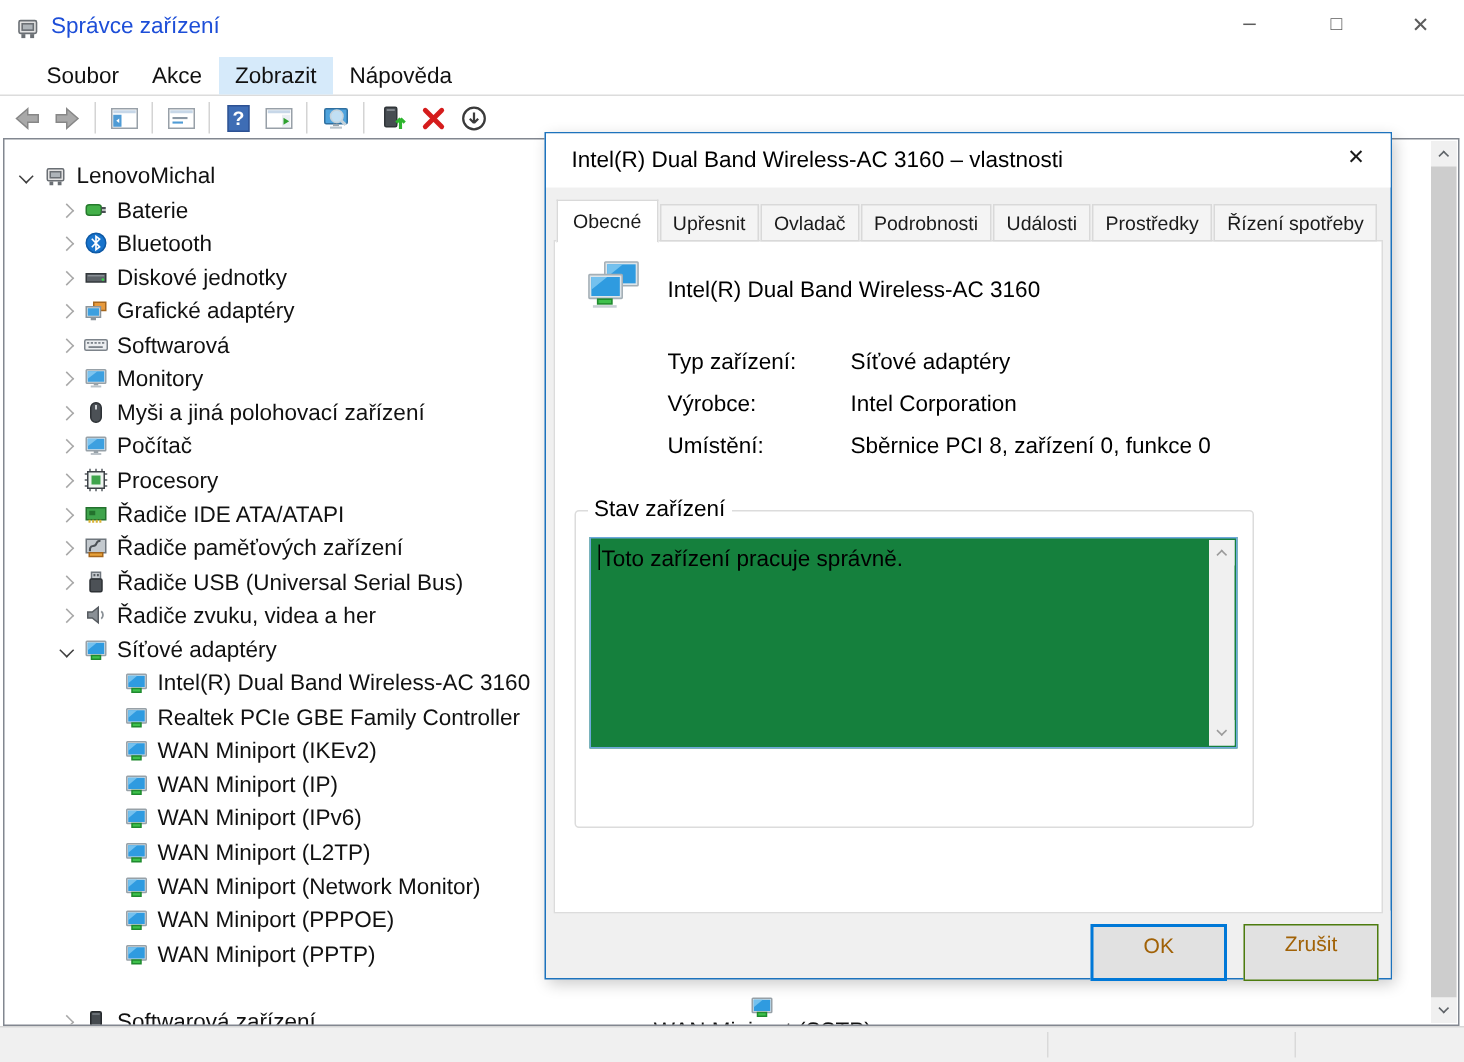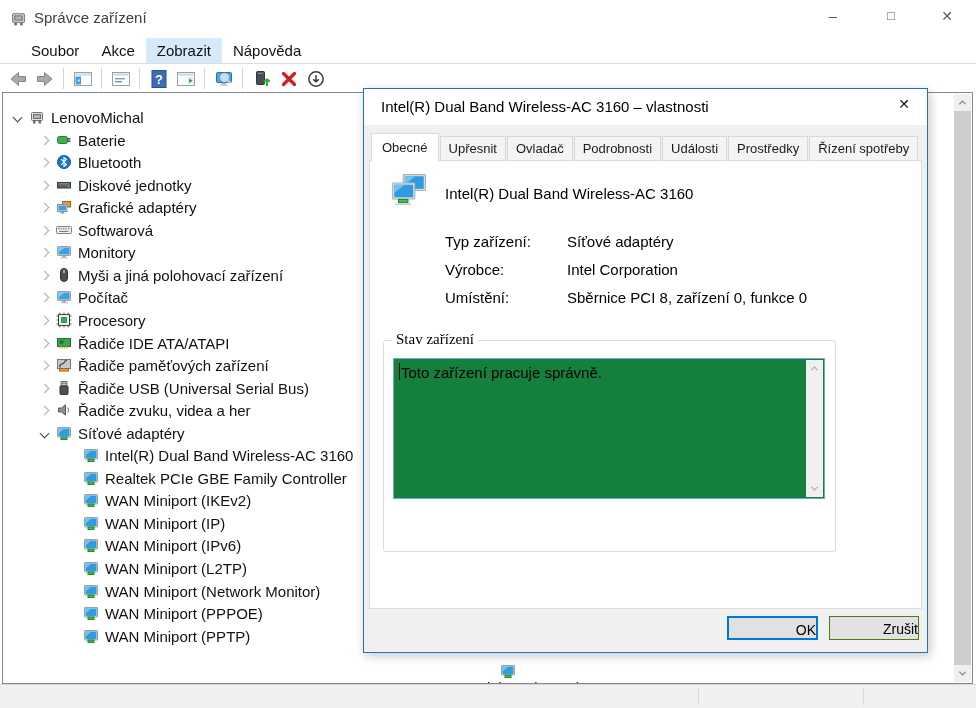--- a/index.html
+++ b/index.html
@@ -4,21 +4,21 @@
 <style>
   * { margin:0; padding:0; box-sizing:border-box; }
   html,body { width:976px; height:708px; overflow:hidden; }
   body { font-family:"Liberation Sans", sans-serif; background:#fff; position:relative; }
 
   #app { position:absolute; left:0; top:0; width:976px; height:708px; background:#fff; }
 
   
   .titlebar { position:absolute; left:0; top:0; width:976px; height:38px; background:#fff; }
   .titlebar .app-icon { position:absolute; left:10px; top:10px; width:17px; height:17px; }
-  .titlebar .title { position:absolute; left:34px; top:9px; font-size:15px; color:#404040; }
+  .titlebar .title { position:absolute; left:34px; top:9px; font-size:15px; color:#1d4ed8; }
   .win-btn { position:absolute; top:0; width:46px; height:32px; text-align:center; line-height:32px;
              font-size:15px; color:#5c5c5c; cursor:default; }
   .win-btn.min { right:120px; }
   .win-btn.max { right:62px; font-size:13px; }
   .win-btn.cls { right:6px; font-size:14px; }
 
   
   .menubar { position:absolute; left:0; top:38px; width:976px; height:26px; background:#fff;
              border-bottom:1px solid #dcdcdc; padding-left:20px; display:flex; }
   .menu-item { height:25px; line-height:25px; padding:0 11px; font-size:15px; color:#111; }
@@ -79,32 +79,32 @@
   .dev-icon svg { width:38px; height:36px; }
   .dev-name { position:absolute; left:75px; top:24px; font-size:15px; color:#000; }
 
   .info-rows { position:absolute; left:75px; top:72px; }
   .info-row { display:flex; height:28px; font-size:15px; color:#000; }
   .info-label { width:122px; flex:none; }
   .info-value { }
 
   .groupbox { position:absolute; left:13px; top:179px; width:453px; height:212px;
               border:1px solid #dcdcdc; border-radius:3px; }
-  .gb-legend { position:absolute; left:8px; top:-10px; background:#fff; padding:0 4px; font-size:15px; color:#000;font-family:Liberation Serif, serif; }
+  .gb-legend { position:absolute; left:8px; top:-10px; background:#fff; padding:0 4px; font-size:15px; color:#000; }
 
   .status-box { position:absolute; left:9px; top:17px; width:432px; height:141px; background:#15803d;
                 border:1px solid #6da8dc; }
   .status-text { position:absolute; left:7px; top:5px; font-size:15px; color:#000; }
   .caret { position:absolute; left:5px; top:4px; width:1px; height:17px; background:#000; }
   .status-box .vscroll { top:1px; right:1px; bottom:1px; }
   .status-box .sc-btn .chv { border-color:#9b9b9b; }
 
   .dlg-footer { position:absolute; left:0; right:0; bottom:0; height:45px; background:#f0f0f0; }
-  .btn { position:absolute; height:24px; background:#e1e1e1; font-size:14px; color:#000000;
-         text-align:right; line-height:24px; font-family:"Liberation Sans", sans-serif; }
+  .btn { position:absolute; height:38px; background:#e1e1e1; font-size:14px; color:#a16207;
+         text-align:center; line-height:24px; font-family:"Liberation Sans", sans-serif; }
   .btn.ok { left:363px; top:9px; width:91px; border:2px solid #0078d7; }
   .btn.cancel { left:465px; top:9px; width:90px; border:1px solid #4d7c0f; line-height:25px; }
 </style>
 </head>
 <body>
 
 <div id="app">
 
   <div class="titlebar">
     <span class="app-icon" id="appIcon"><svg viewBox="0 0 16 16">
@@ -560,20 +560,33 @@
           <span class="ticon">
             <svg viewBox="0 0 16 16">
               <rect x="1.5" y="2.5" width="13" height="9.5" rx="0.5" fill="#dbe2e7" stroke="#97a1a8"></rect>
               <rect x="2.5" y="3.5" width="11" height="7.5" fill="#2f9be0"></rect>
               <path d="M2.5 3.5 L8.5 3.5 L2.5 8.5 Z" fill="#74c1ee"></path>
               <rect x="5" y="12" width="6" height="2.5" fill="#3fc14c" stroke="#1f8a2e"></rect>
             </svg>
           </span>
           <span>WAN Miniport (SSTP)</span>
         </div>
+        <div class="tree-row" style="top: 577px; padding-left: 33px;">
+          <span class="exp-slot">
+            <span class="chv right"></span>
+          </span>
+          <span class="ticon">
+            <svg viewBox="0 0 16 16">
+              <rect x="4.5" y="1.5" width="7" height="13" rx="1" fill="#454a4f" stroke="#26292c"></rect>
+              <rect x="5.5" y="2.5" width="5" height="1" fill="#767c82"></rect>
+              <circle cx="8" cy="12.6" r="0.9" fill="#39d049"></circle>
+            </svg>
+          </span>
+          <span>Softwarová zařízení</span>
+        </div>
       </div>
     <div class="vscroll">
       <div class="sc-btn up">
           <span class="chv"></span>
         </div>
       <div class="sc-thumb"></div>
       <div class="sc-btn down">
           <span class="chv"></span>
         </div>
     </div>

